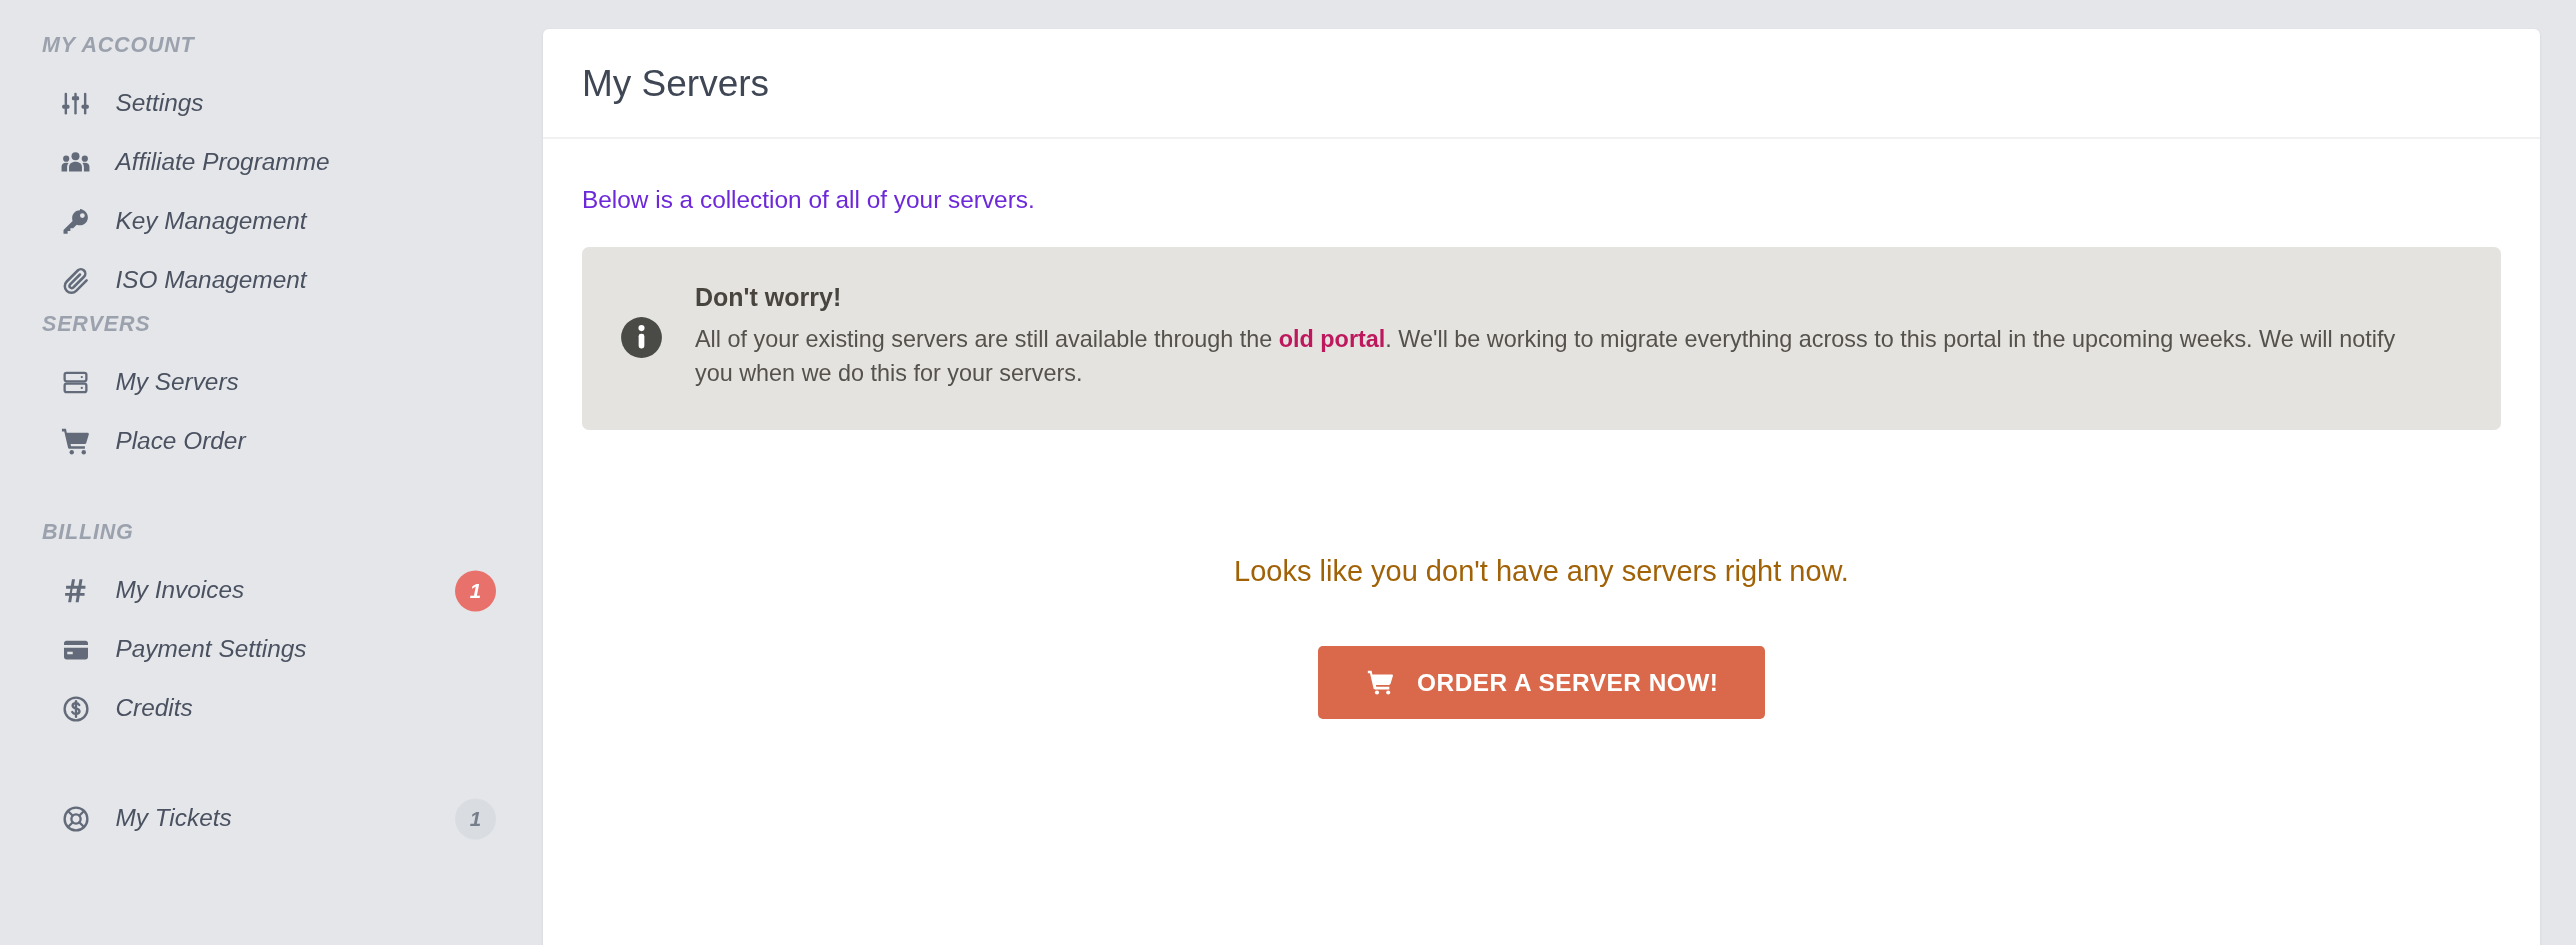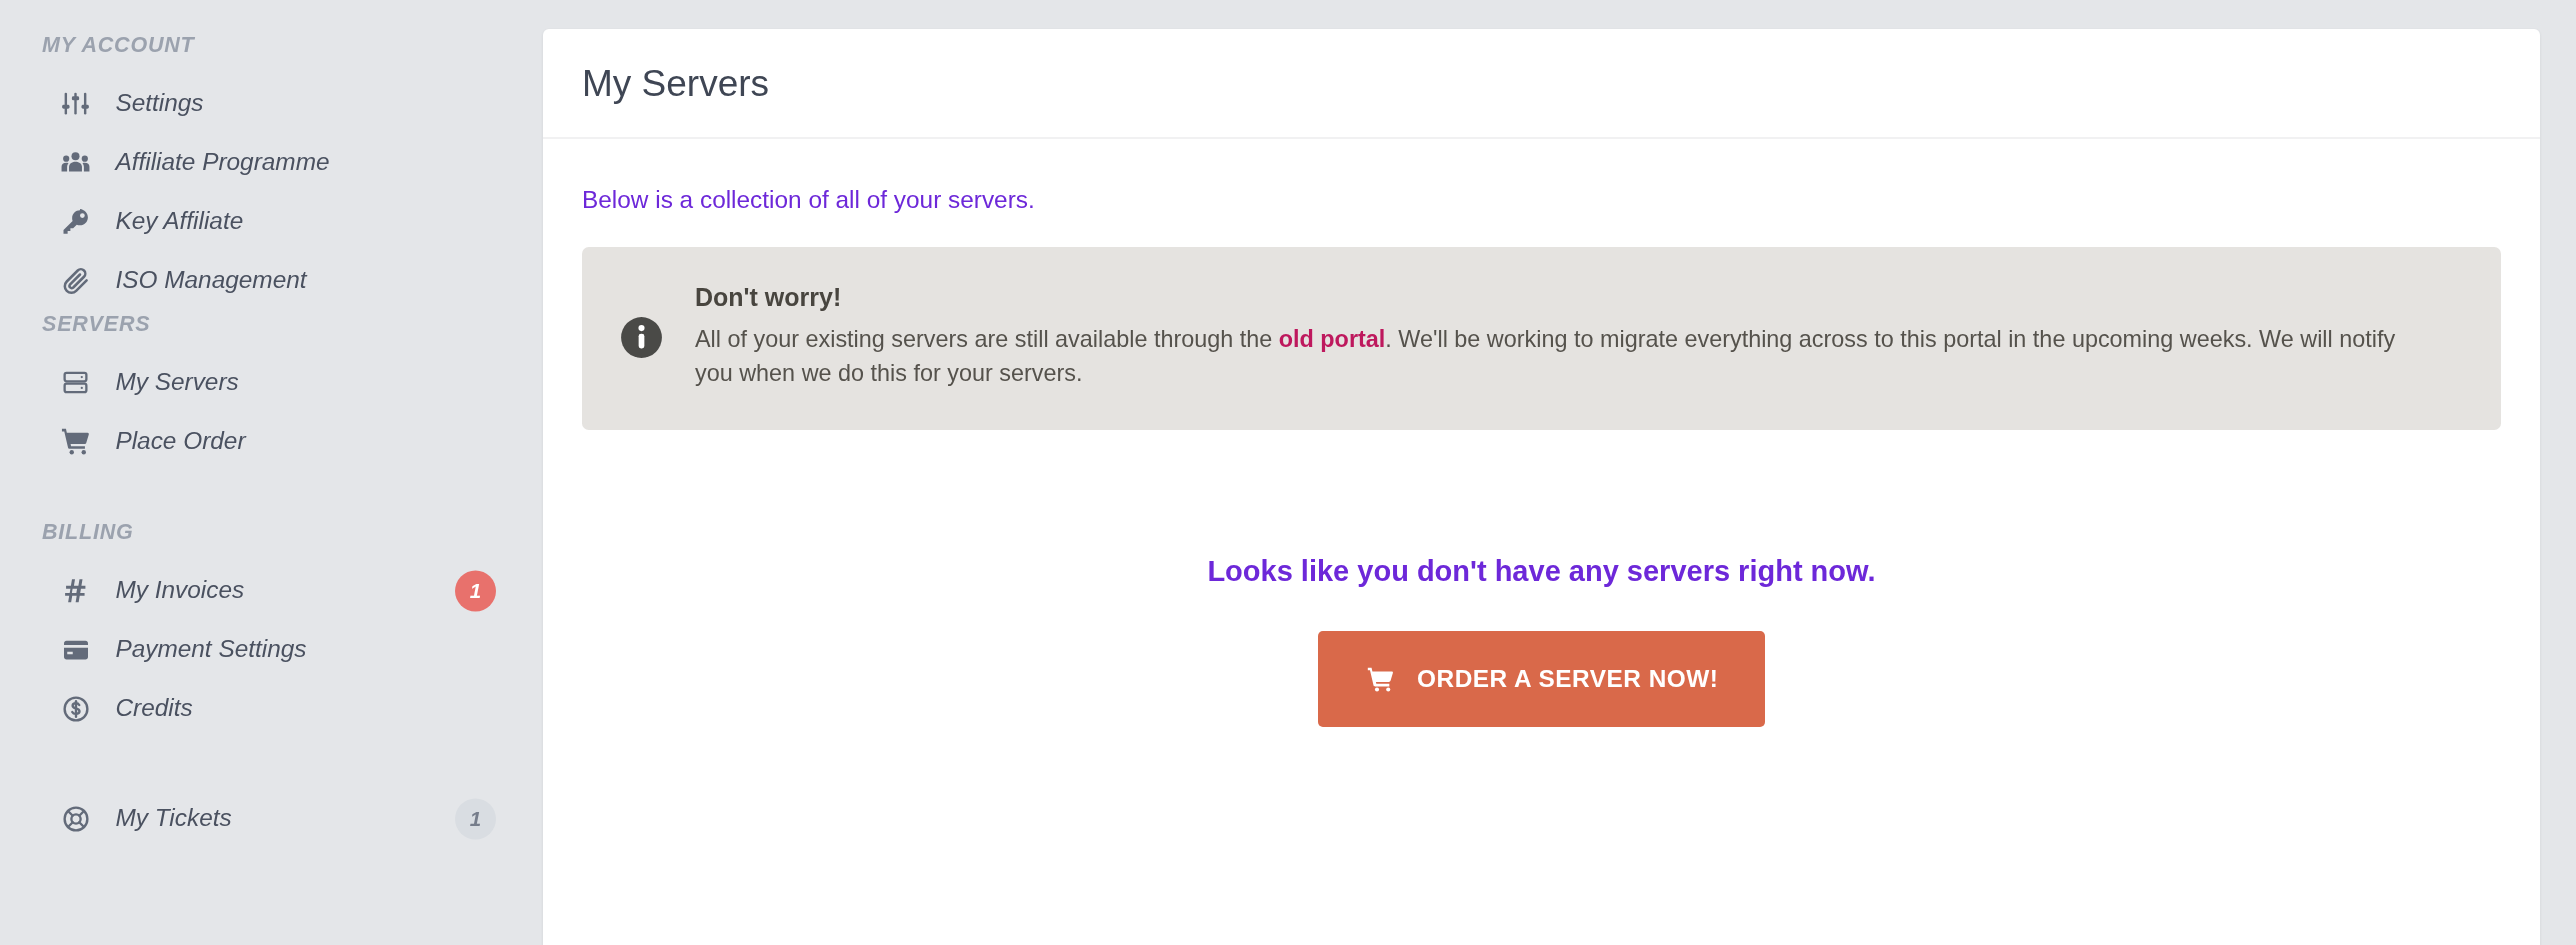--- a/index.html
+++ b/index.html
@@ -189,37 +189,36 @@
   }
 
   
   .empty-state {
     padding-top: 105px;
     text-align: center;
   }
 
   .empty-message {
     font-size: 29px;
-    color: #6d28d9;
+    color: #a16207;
     line-height: 1.2;
-    margin-bottom: 42px;
-    font-weight: bold;
+    margin-bottom: 57px;
   }
 
   .order-button {
     display: inline-flex;
     align-items: center;
     justify-content: center;
     gap: 21.5px;
     background: #d9694a;
     color: #ffffff;
     border: none;
     border-radius: 4.9px;
     padding: 0 47px;
-    height: 96px;
+    height: 73px;
     font-family: "Liberation Sans", sans-serif;
     font-size: 24.4px;
     font-weight: bold;
     letter-spacing: 0.5px;
     cursor: pointer;
   }
   .order-button .btn-icon {
     display: flex;
     align-items: center;
     justify-content: center;
@@ -264,21 +263,21 @@
         </span>
         <span class="nav-label">Affiliate Programme</span>
       </a>
 
       <a class="nav-item">
         <span class="nav-icon">
           <svg width="30" height="30" viewBox="0 0 24 24" fill="currentColor">
             <path d="M15.2 2.6c-3.5 0-6.3 2.8-6.3 6.3 0 .8.1 1.5.4 2.2L2 18.4v3h3.3v-2.2h2.2v-2.2h2.2l2.9-2.9c.8.3 1.7.5 2.6.5 3.5 0 6.3-2.8 6.3-6.3s-2.8-6.2-6.3-6.7zm1.9 6.1a1.9 1.9 0 1 1 0-3.8 1.9 1.9 0 0 1 0 3.8z"></path>
           </svg>
         </span>
-        <span class="nav-label">Key Affiliate</span>
+        <span class="nav-label">Key Management</span>
       </a>
 
       <a class="nav-item">
         <span class="nav-icon">
           <svg width="30" height="30" viewBox="0 0 24 24" fill="none" stroke="currentColor" stroke-width="2" stroke-linecap="round" stroke-linejoin="round">
             <path d="M20.5 11.5l-8.4 8.4a5.3 5.3 0 0 1-7.5-7.5l8.8-8.8a3.5 3.5 0 0 1 5 5l-8.8 8.8a1.8 1.8 0 0 1-2.5-2.5l8.1-8.1"></path>
           </svg>
         </span>
         <span class="nav-label">ISO Management</span>
       </a>

